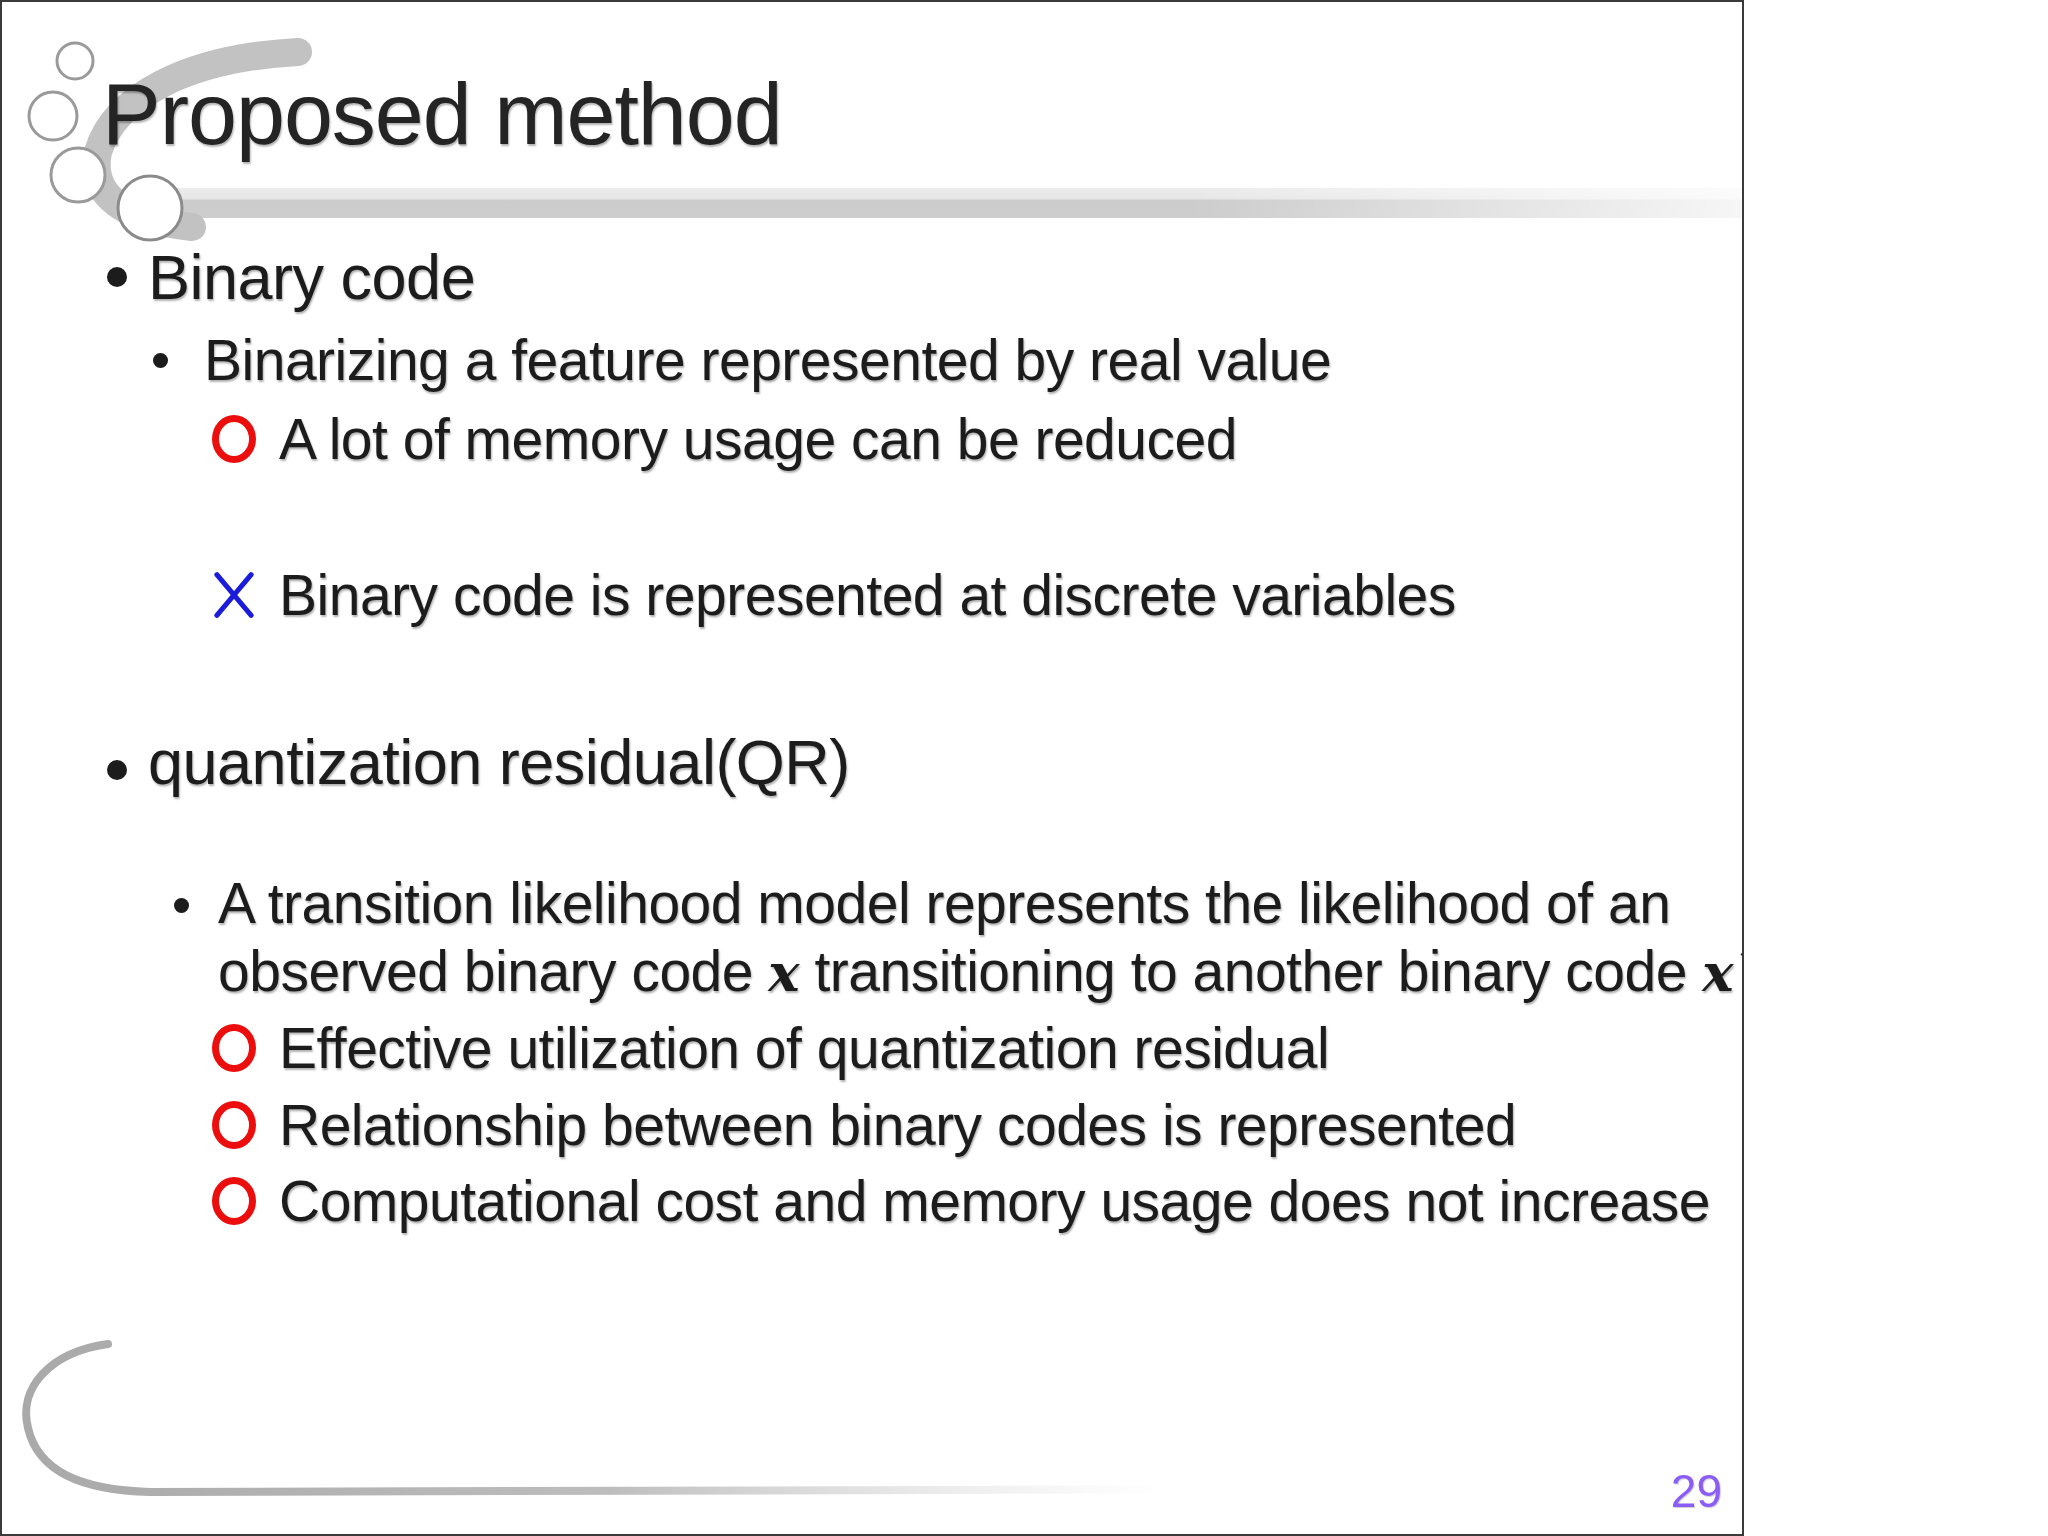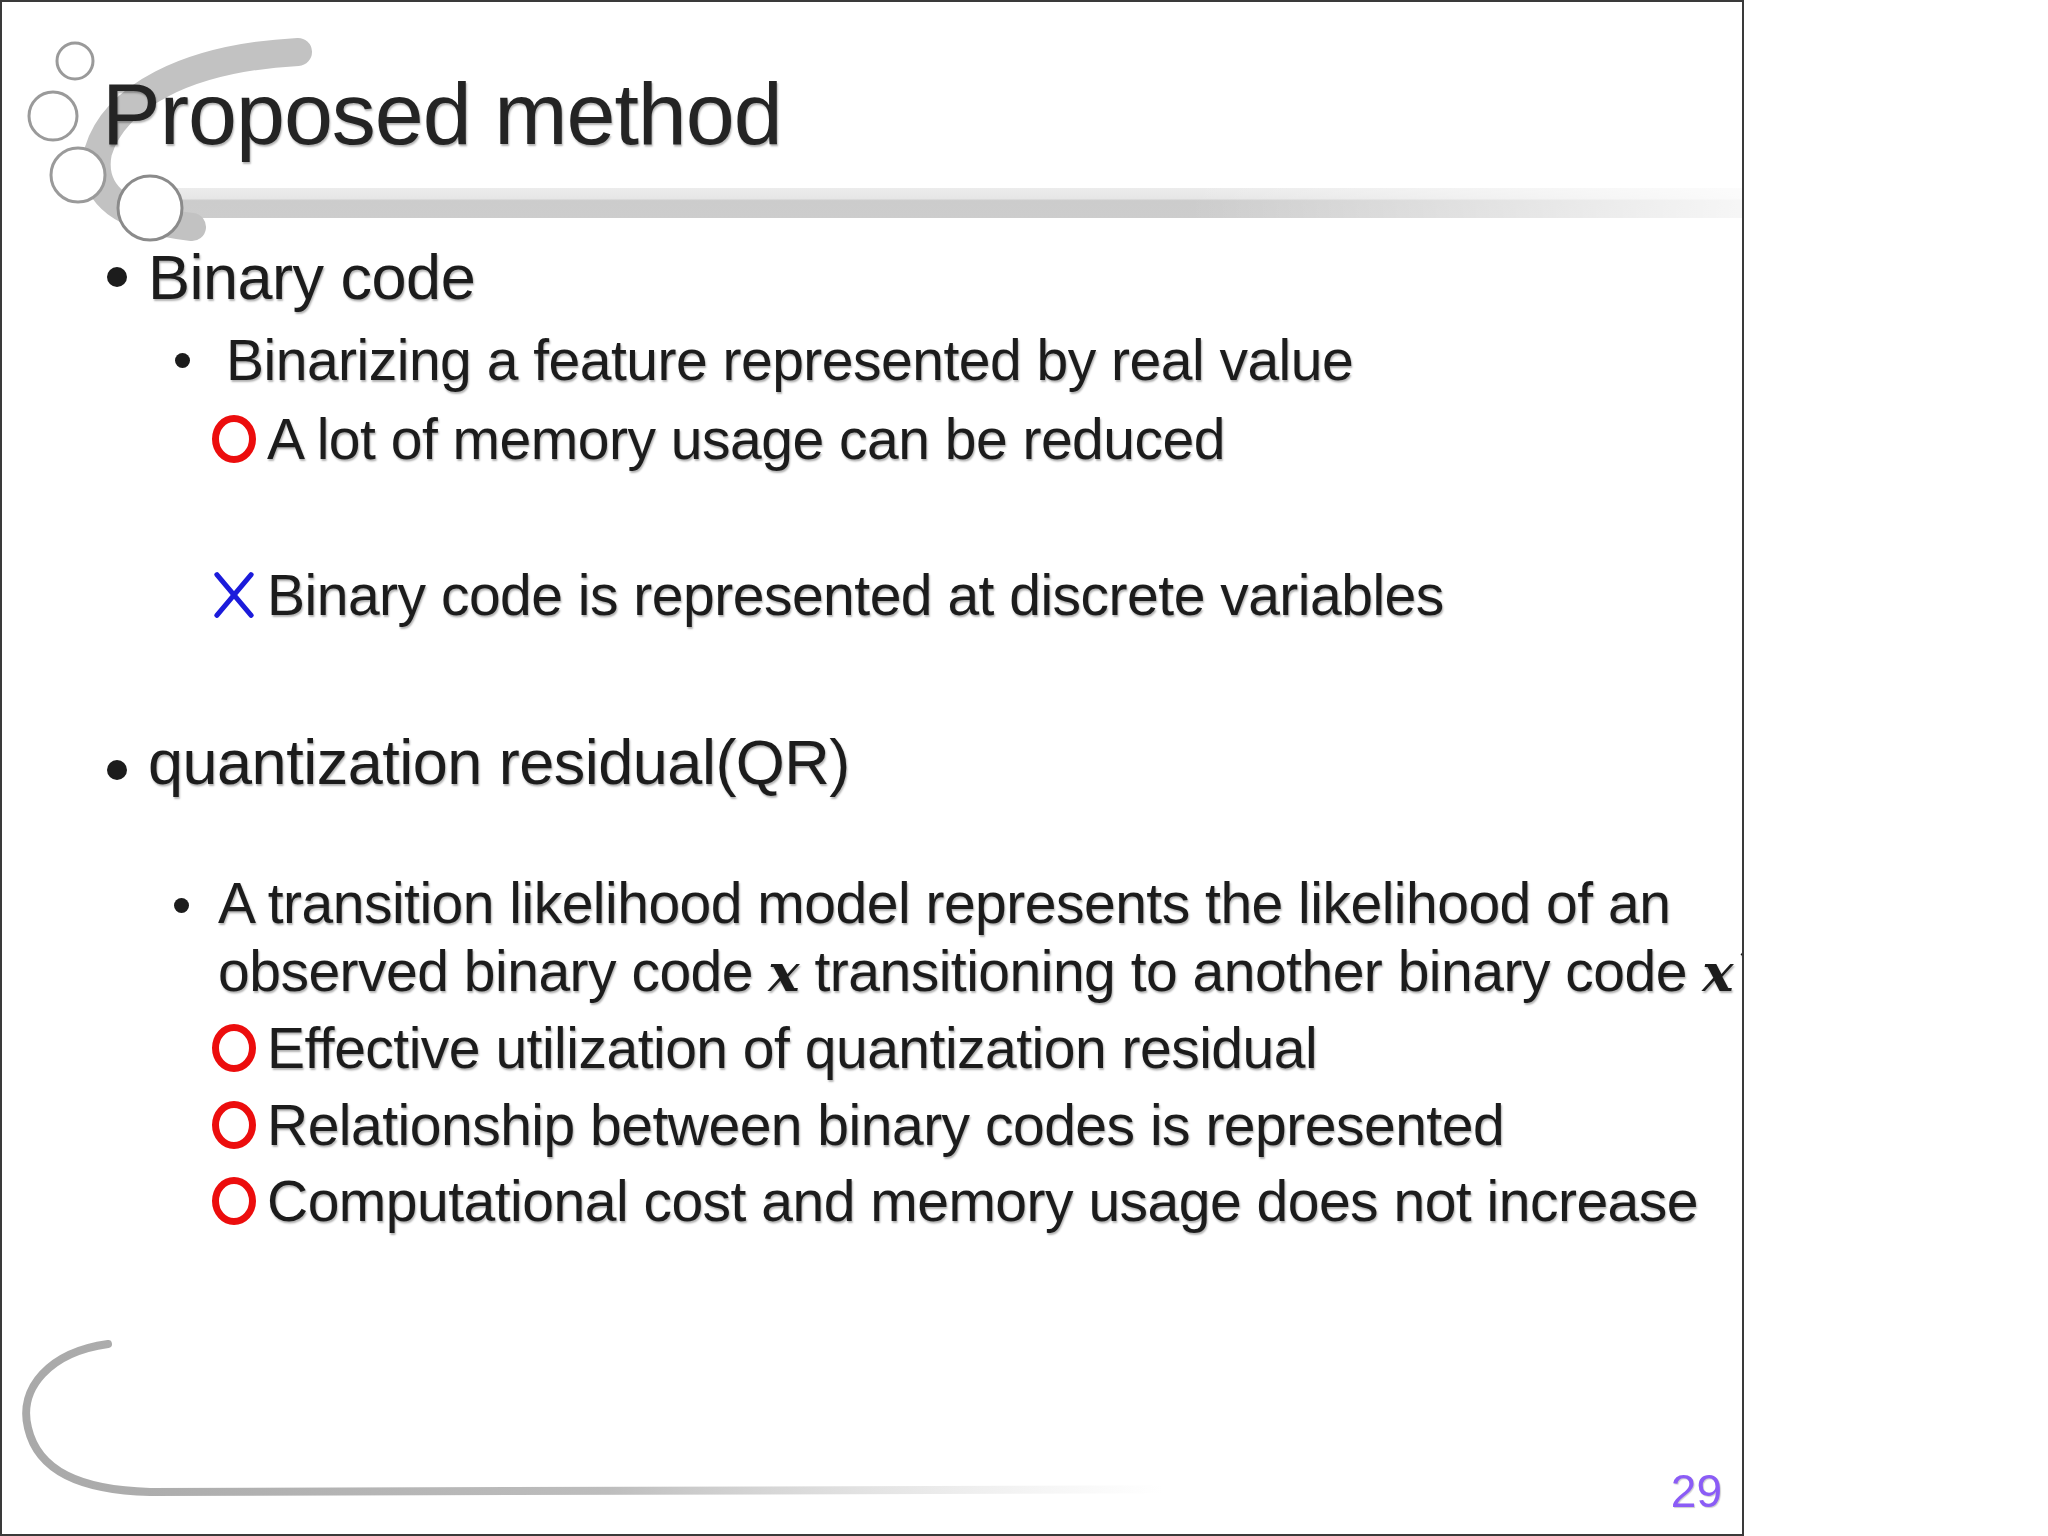--- a/index.html
+++ b/index.html
@@ -34,23 +34,23 @@
     z-index:0;
   }
   
   .txt{
     text-shadow:1px 2px 2px rgba(0,0,0,0.30);
     white-space:nowrap;
   }
   .row{position:absolute;display:flex;align-items:center;}
   .l1{font-size:63px;letter-spacing:-0.5px;}
   .l2{font-size:57px;letter-spacing:-0.5px;}
-  .l3{font-size:57px;letter-spacing:-0.5px;}
+  .l3{font-size:57px;letter-spacing:-0.5px;margin-left:12px;}
   .row-l1{left:107px;height:64px;}
-  .row-l2{left:175px;height:58px;align-items:center;}
+  .row-l2{left:153px;height:58px;align-items:center;}
   .row-l3{left:212px;height:58px;}
   .dot-l1{width:20px;height:20px;border-radius:50%;background:#1c1c1c;margin-right:21px;flex:0 0 auto;}
   .dot-l2{width:15px;height:15px;border-radius:50%;background:#1c1c1c;margin-right:36px;flex:0 0 auto;}
   .o-mark{
     width:30px;height:34px;border:7px solid #ec0d0d;border-radius:50%;
     margin-right:11px;flex:0 0 auto;box-sizing:content-box;
   }
   .x-mark{
     position:relative;width:44px;height:50px;margin-right:11px;flex:0 0 auto;
   }

